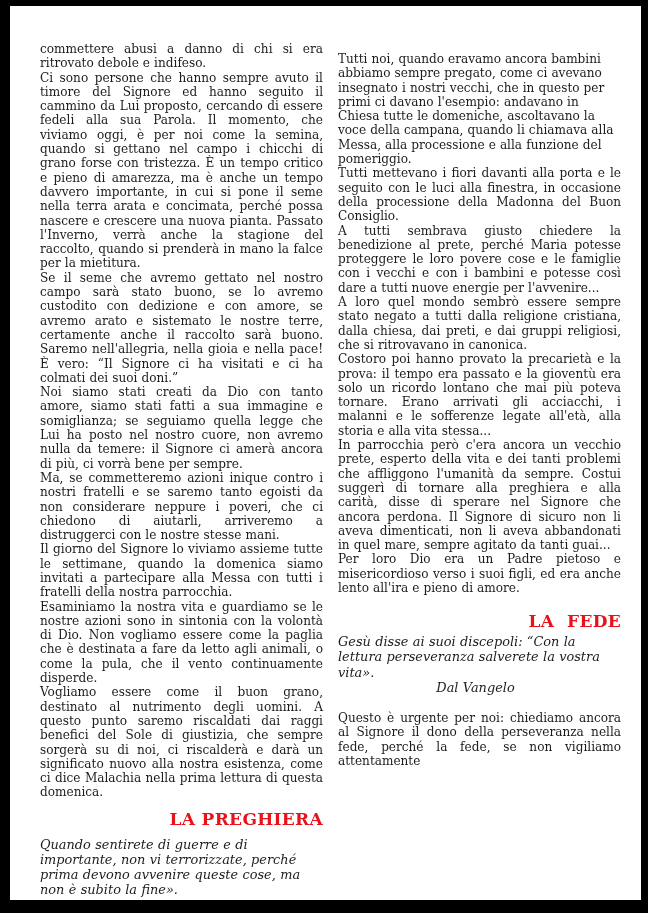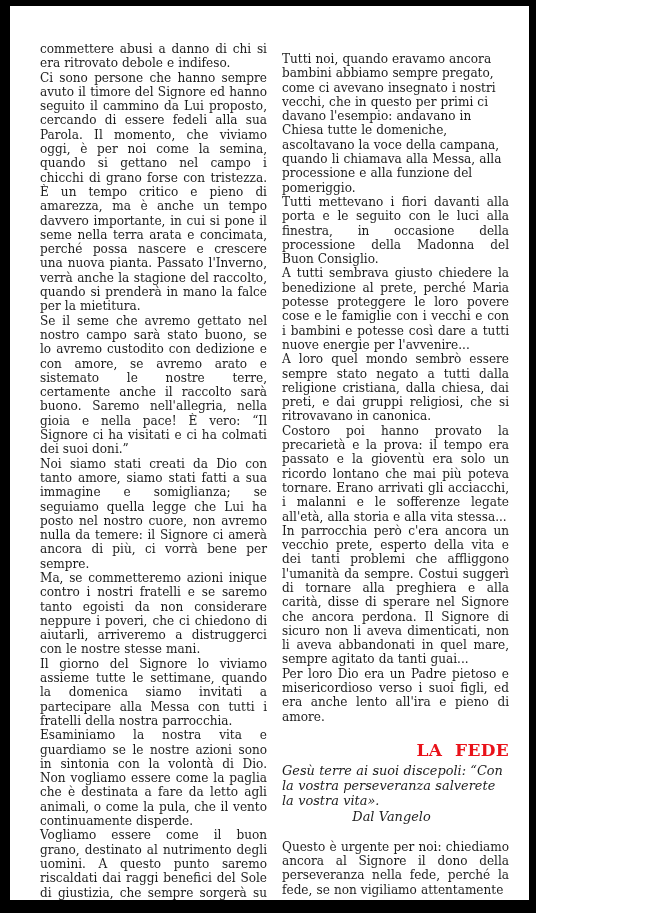--- a/index.html
+++ b/index.html
@@ -2,21 +2,21 @@
 <html style="--red: #e9121a; --text: #1c1c1c; --page-bg: #ffffff; --frame: #000000;"><head>
 <meta charset="utf-8">
 <style>
   html, body { margin: 0; padding: 0; }
   body {
     width: 648px; height: 913px;
     background: #ffffff;
     font-family: "DejaVu Serif", "Liberation Serif", serif;
   }
   .frame {
-    width: 536px; height: 913px;
+    width: 648px; height: 913px;
     box-sizing: border-box;
     background: var(--frame, #000);
     padding: 6px 7px 13px 10px;
   }
   .page {
     width: 100%; height: 100%;
     box-sizing: border-box;
     background: var(--page-bg, #fff);
     overflow: hidden;
     padding: 36px 20px 0 30px;
@@ -83,20 +83,20 @@
 
       <div class="col col-right">
         <p class="ragged">Tutti noi, quando eravamo ancora bambini abbiamo sempre pregato, come ci avevano insegnato i nostri vecchi, che in questo per primi ci davano l'esempio: andavano in Chiesa tutte le domeniche, ascoltavano la voce della campana, quando li chiamava alla Messa,  alla processione e alla funzione del pomeriggio.</p>
         <p>Tutti mettevano i fiori davanti alla porta e le seguito con le luci alla finestra, in occasione della processione della Madonna del Buon Consiglio.</p>
         <p>A tutti sembrava giusto chiedere la benedizione al prete, perché Maria potesse proteggere le loro povere cose e le famiglie con i vecchi e con i bambini e potesse così dare a tutti nuove energie per l'avvenire...</p>
         <p>A  loro quel mondo sembrò essere sempre stato negato a tutti dalla religione cristiana, dalla chiesa, dai preti, e dai gruppi religiosi, che si ritrovavano in canonica.</p>
         <p>Costoro poi hanno provato  la precarietà e la prova: il tempo era passato e la gioventù era solo un ricordo lontano che mai più poteva tornare. Erano arrivati gli acciacchi, i malanni e le sofferenze legate all'età, alla storia e alla vita stessa...</p>
         <p>In parrocchia però c'era ancora un vecchio prete, esperto della vita e dei tanti problemi che affliggono l'umanità da sempre. Costui suggerì di tornare alla preghiera e alla carità, disse di sperare nel Signore che ancora perdona. Il  Signore di sicuro non li aveva dimenticati, non li aveva abbandonati in quel mare, sempre agitato da tanti guai...</p>
         <p>Per  loro Dio era un Padre  pietoso e misericordioso verso i suoi figli, ed era anche lento all'ira e pieno di amore.</p>
         <div class="section-heading">LA  FEDE</div>
-        <p class="quote">Gesù terre ai suoi discepoli: “Con la vostra perseveranza salverete la vostra vita».</p>
+        <p class="quote">Gesù disse ai suoi discepoli: “Con la lettura perseveranza salverete la vostra vita».</p>
         <div class="attribution">Dal Vangelo</div>
         <p class="closing">Questo è urgente per noi: chiediamo ancora al Signore il dono della perseveranza nella fede, perché la fede, se non vigiliamo attentamente</p>
       </div>
 
     </div>
   </div>
 </div>
 
 </body></html>

